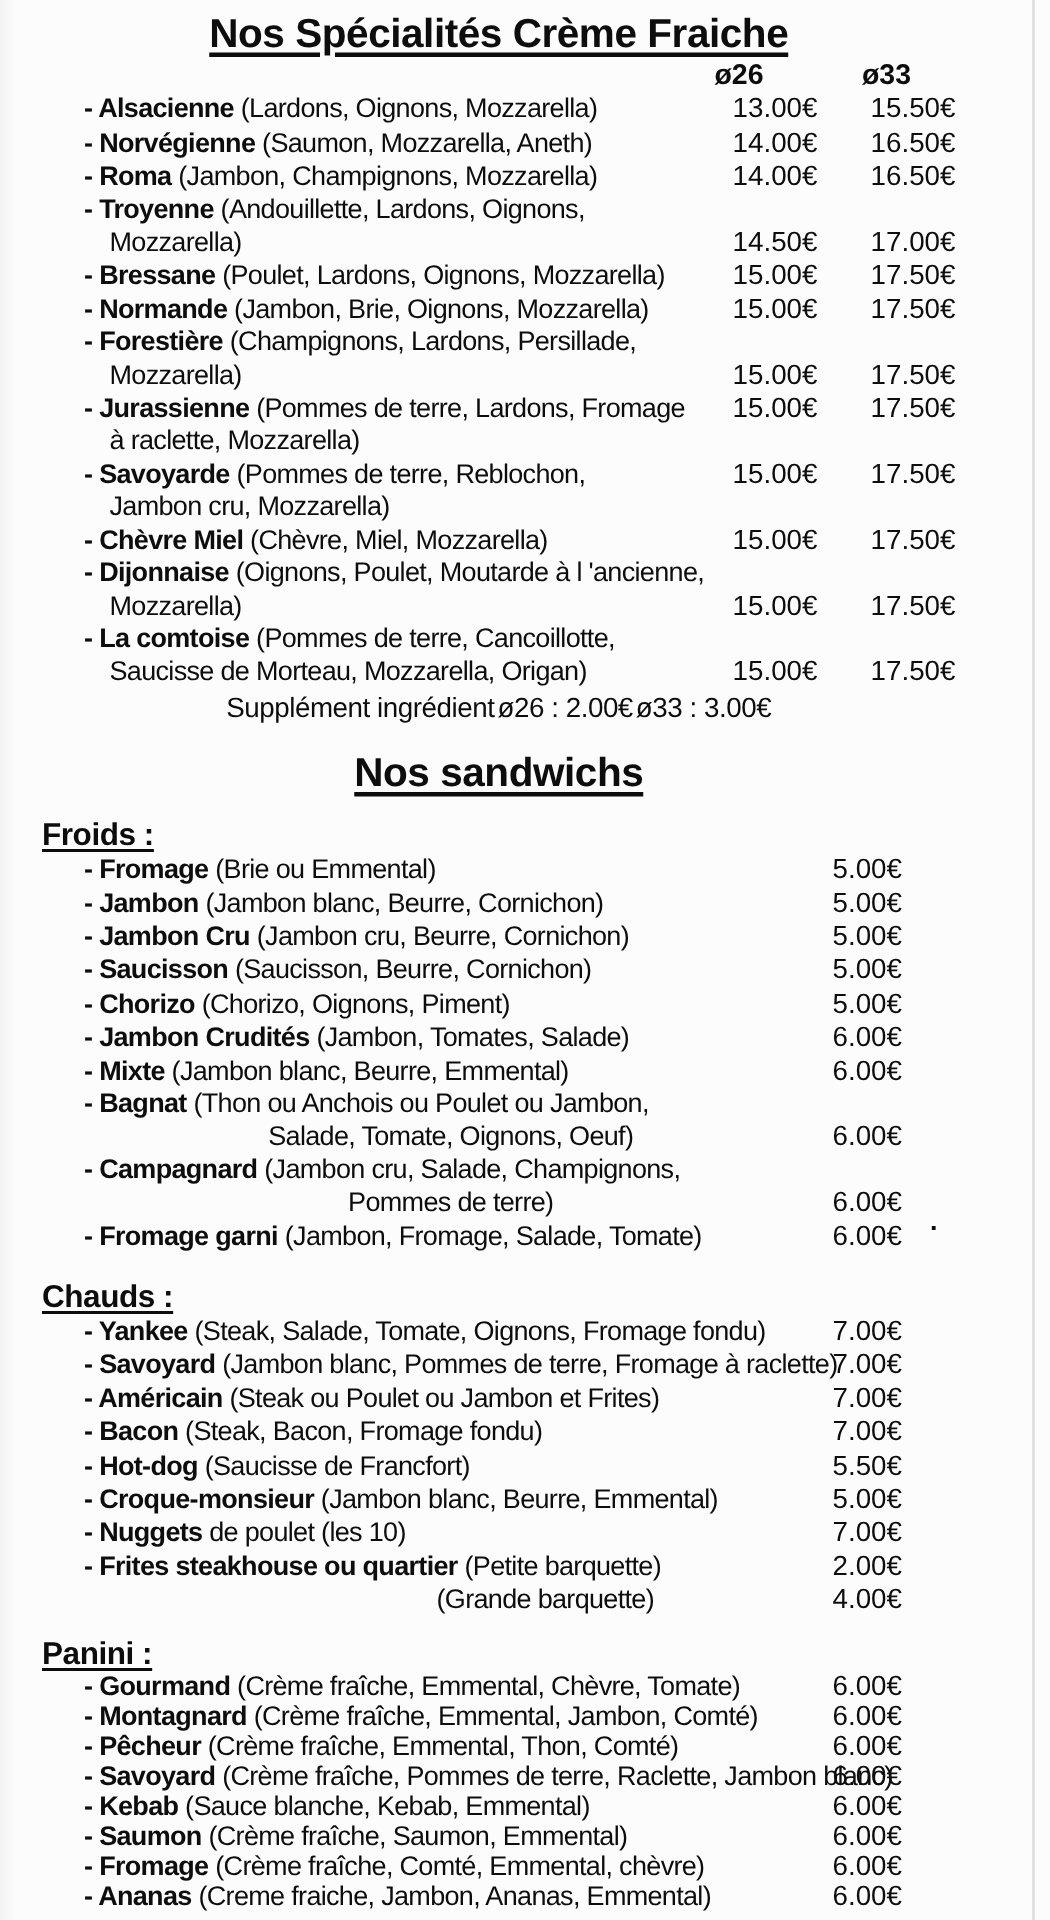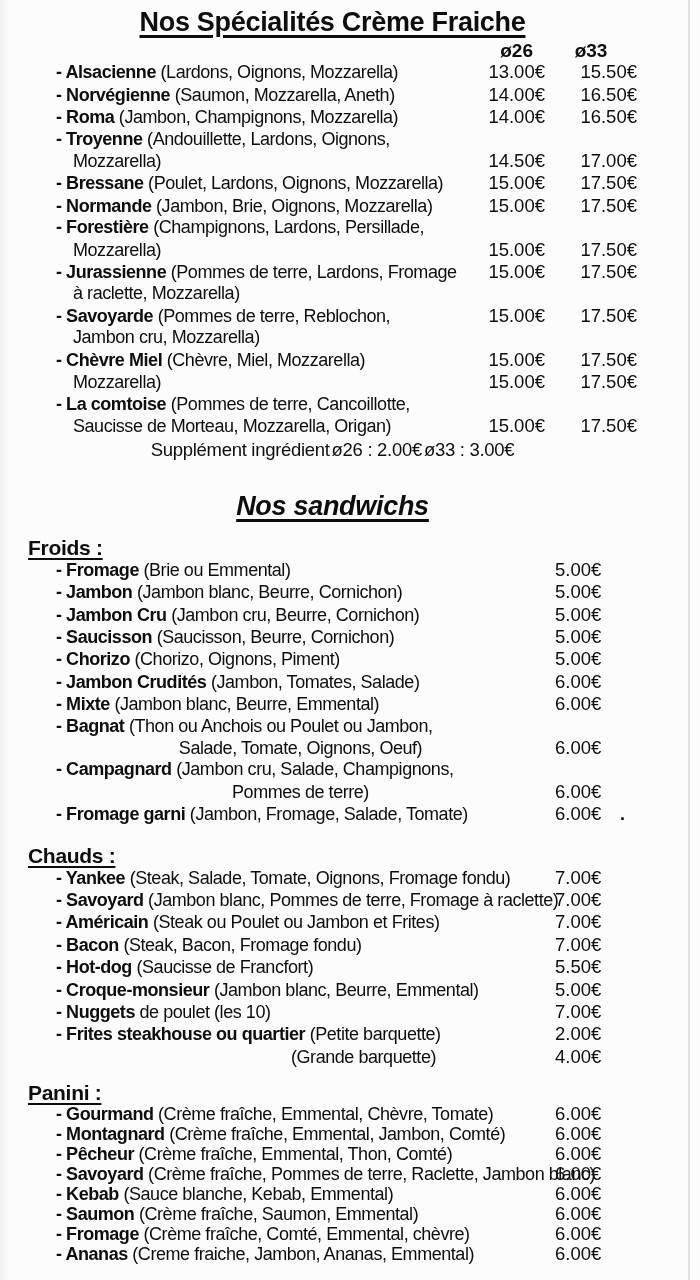--- a/index.html
+++ b/index.html
@@ -12,29 +12,29 @@
     color: #0d0d0d;
     font-family: "Liberation Sans", sans-serif;
     position: relative;
     overflow: hidden;
   }
   .title {
     font-size: 27px; line-height: 32px; font-weight: 700;
     text-align: center; letter-spacing: -0.3px;
     text-decoration: underline; text-decoration-thickness: 2.5px; text-underline-offset: 4px;
   }
-  .title2 { margin-top: 29px; font-style: italic; }
+  .title2 { margin-top: 17px; }
   .row { display: flex; align-items: baseline; font-size: 18px; line-height: 21.4px; }
   .txt { flex: 1 1 auto; min-width: 0; white-space: nowrap; letter-spacing: -0.45px; overflow: visible; margin-left: 28px; }
   .bold { font-weight: 700; }
   .c1 { flex: 0 0 88px; text-align: right; }
   .c2 { flex: 0 0 92px; text-align: right; }
   .p1 { flex: 0 0 82px; padding-right: 10px; }
   .price { font-size: 18.5px; letter-spacing: 0; }
-  .header-row { margin-top: 2px; font-weight: 700; }
+  .header-row { margin-top: 2px; font-weight: 700; gap: 24px; }
   .header-row .c1 { text-align: right; padding-right: 12px; font-size: 19px; }
   .header-row .c2 { text-align: center; font-size: 19px; }
   .cont { padding-left: 17px; }
   .cont-center { text-align: center; padding-right: 10px; }
   .cont-mid { padding-left: 235px; }
   .supplement { display: flex; justify-content: center; gap: 2px; font-size: 18.5px; line-height: 21.4px; margin-top: 2px; letter-spacing: -0.3px; }
   .group-heading {
     font-size: 21px; font-weight: 700; line-height: 22px; letter-spacing: -0.3px;
     text-decoration: underline; text-decoration-thickness: 2px; text-underline-offset: 3px;
   }
@@ -122,20 +122,25 @@
         <div class="txt cont">Jambon cru, Mozzarella)</div>
         <div class="c1 price"></div>
         <div class="c2 price"></div>
       </div>
       <div class="row">
         <div class="txt"><span class="bold">- Chèvre Miel</span> (Chèvre, Miel, Mozzarella)</div>
         <div class="c1 price">15.00€</div>
         <div class="c2 price">17.50€</div>
       </div>
       <div class="row">
+        <div class="txt"><span class="bold">- Dijonnaise</span> (Oignons, Poulet, Moutarde à l 'ancienne,</div>
+        <div class="c1 price"></div>
+        <div class="c2 price"></div>
+      </div>
+      <div class="row">
         <div class="txt cont">Mozzarella)</div>
         <div class="c1 price">15.00€</div>
         <div class="c2 price">17.50€</div>
       </div>
       <div class="row">
         <div class="txt"><span class="bold">- La comtoise</span> (Pommes de terre, Cancoillotte,</div>
         <div class="c1 price"></div>
         <div class="c2 price"></div>
       </div>
       <div class="row">

